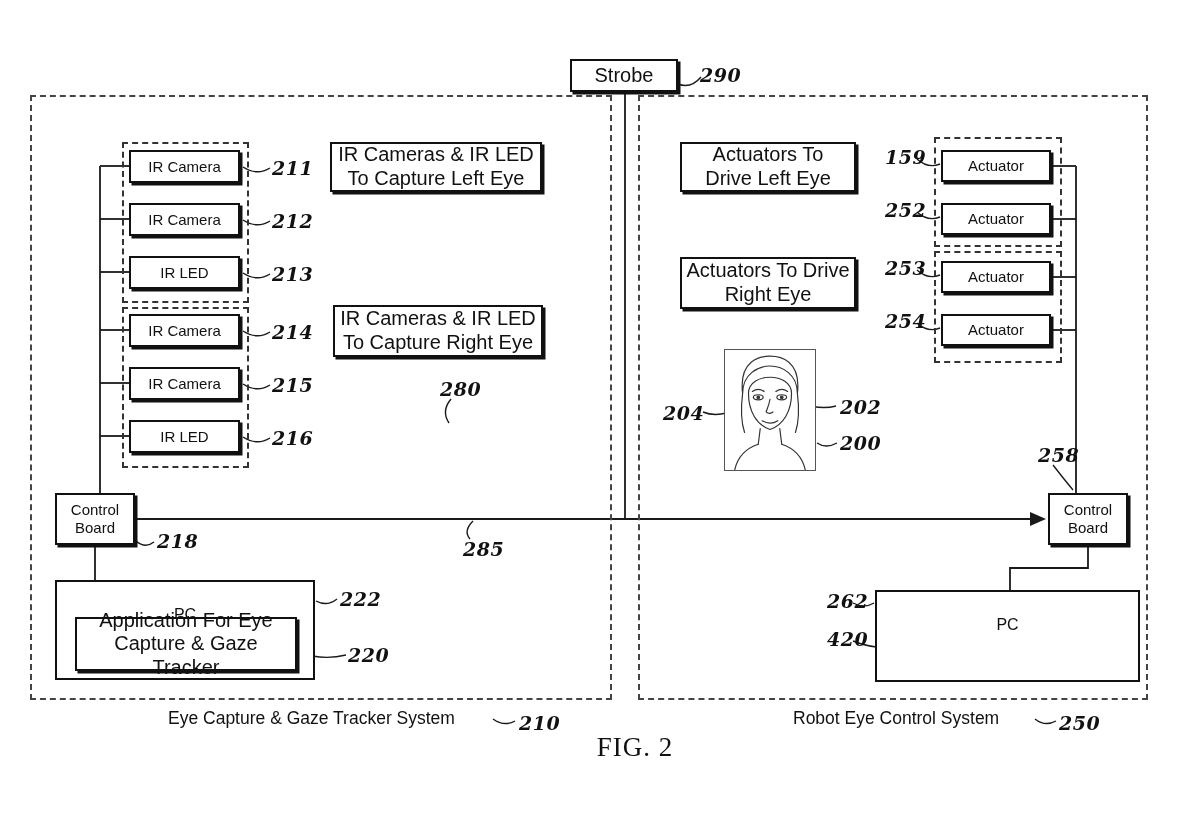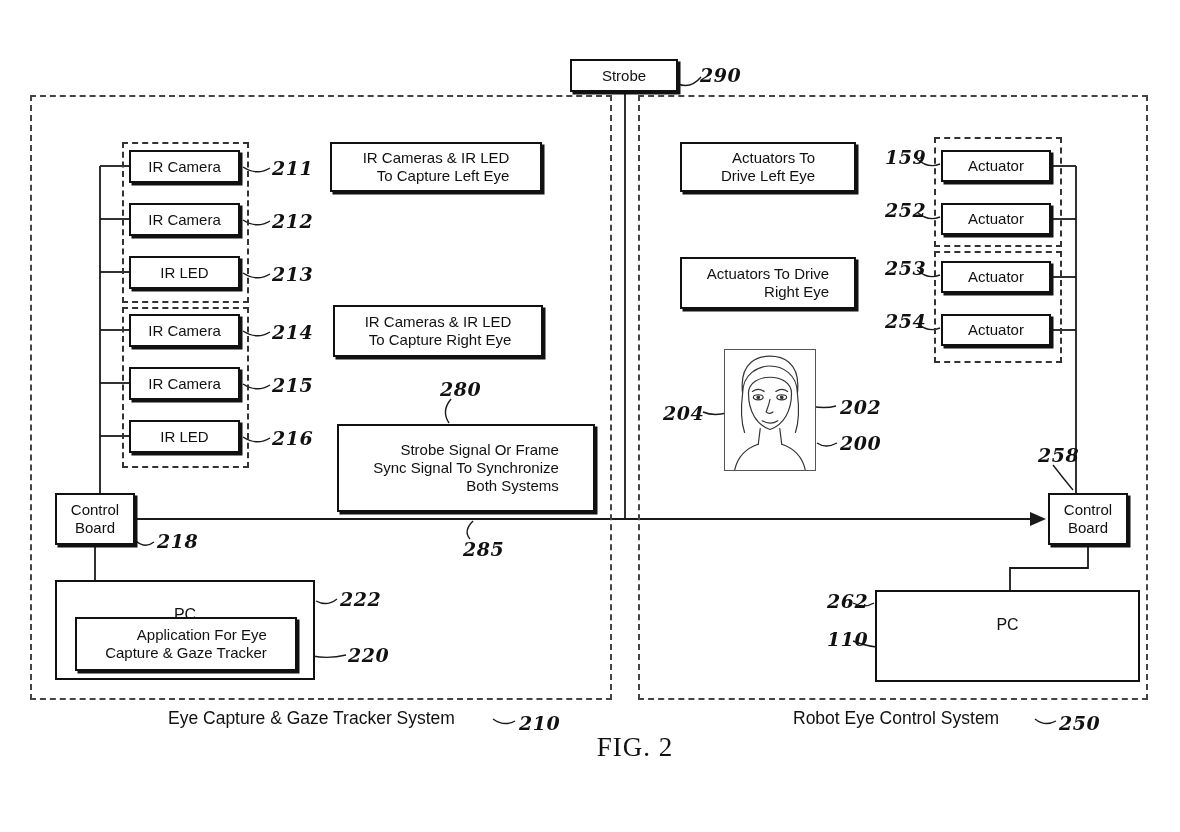--- a/index.html
+++ b/index.html
@@ -10,21 +10,21 @@
   }
   .wires{ position:absolute; left:0; top:0; z-index:0; }
   .b{
     position:absolute; z-index:2; border:2px solid #111; background:#fff;
     box-shadow:2.5px 2.5px 0 #111;
     display:flex; align-items:center; justify-content:center;
     text-align:center; font-size:15px; line-height:1.18; padding:2px 4px;
     white-space:pre-line;
   }
   .plain{ box-shadow:none; }
-  .note{ font-size:15px;text-align:right; }
+  .note{ font-size:20px; }
   .dash{ position:absolute; z-index:1; border:2px dashed #333; background:transparent; }
   .outer{ position:absolute; z-index:0; border:2px dashed #444; background:transparent; }
   .ref{
     position:absolute; z-index:3; font-family:"DejaVu Serif", serif;
     font-style:italic; font-weight:700; font-size:19px; letter-spacing:.5px;
     white-space:nowrap;
   }
   .cap{ position:absolute; z-index:2; font-size:17.5px; white-space:nowrap; }
   .fig{
     position:absolute; z-index:2; font-family:"Liberation Serif", serif;
@@ -108,23 +108,20 @@
   <div class="ref" style="left:272px;top:321px">214</div>
   <div class="ref" style="left:272px;top:374px">215</div>
   <div class="ref" style="left:272px;top:427px">216</div>
 
   <div class="b note" style="left:330px;top:142px;width:212px;height:50px">IR Cameras &amp; IR LED
 To Capture Left Eye</div>
   <div class="b note" style="left:333px;top:305px;width:210px;height:52px">IR Cameras &amp; IR LED
 To Capture Right Eye</div>
 
   <div class="ref" style="left:440px;top:378px">280</div>
-  <div class="b note" style="left:337px;top:424px;width:258px;height:88px">Strobe Signal Or Frame
-Sync Signal To Synchronize
-Both Systems</div>
 
   <div class="b" style="left:55px;top:493px;width:80px;height:52px">Control
 Board</div>
   <div class="ref" style="left:157px;top:530px">218</div>
   <div class="ref" style="left:463px;top:538px">285</div>
 
   <div class="b plain pcbox" style="left:55px;top:580px;width:260px;height:100px">
     <span>PC</span>
   </div>
   <div class="b note" style="left:75px;top:617px;width:222px;height:54px">Application For Eye
@@ -175,21 +172,21 @@
   <div class="ref" style="left:840px;top:432px">200</div>
 
   <div class="ref" style="left:1038px;top:444px">258</div>
   <div class="b" style="left:1048px;top:493px;width:80px;height:52px">Control
 Board</div>
 
   <div class="b plain pcbox" style="left:875px;top:590px;width:265px;height:92px">
     <span>PC</span>
   </div>
   <div class="ref" style="left:827px;top:590px">262</div>
-  <div class="ref" style="left:827px;top:628px">110</div>
+  <div class="ref" style="left:827px;top:628px">420</div>
 
   <div class="cap" style="left:168px;top:708px">Eye Capture &amp; Gaze Tracker System</div>
   <div class="ref" style="left:519px;top:712px">210</div>
 
   <div class="cap" style="left:793px;top:708px">Robot Eye Control System</div>
   <div class="ref" style="left:1059px;top:712px">250</div>
 
   <div class="fig" style="left:565px;top:732px;width:140px;text-align:center">FIG. 2</div>
 
 </div>

